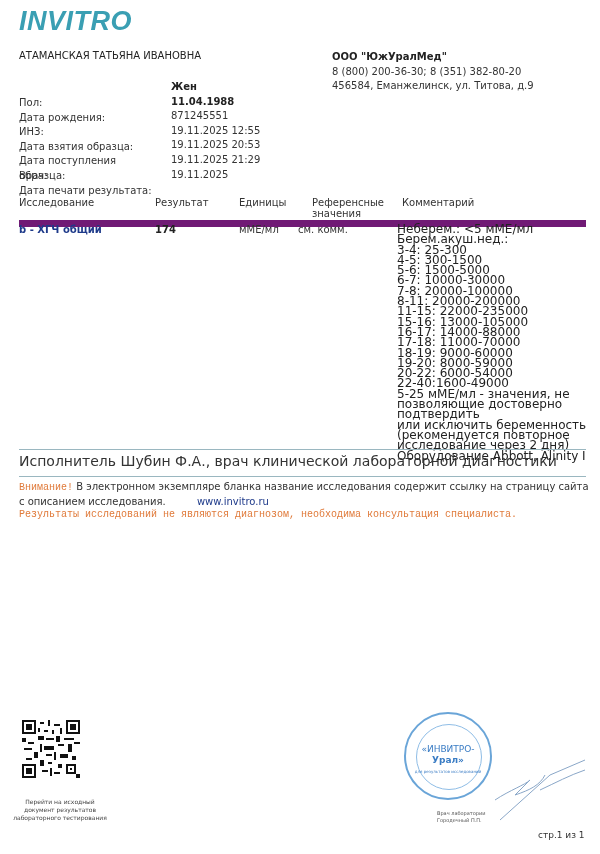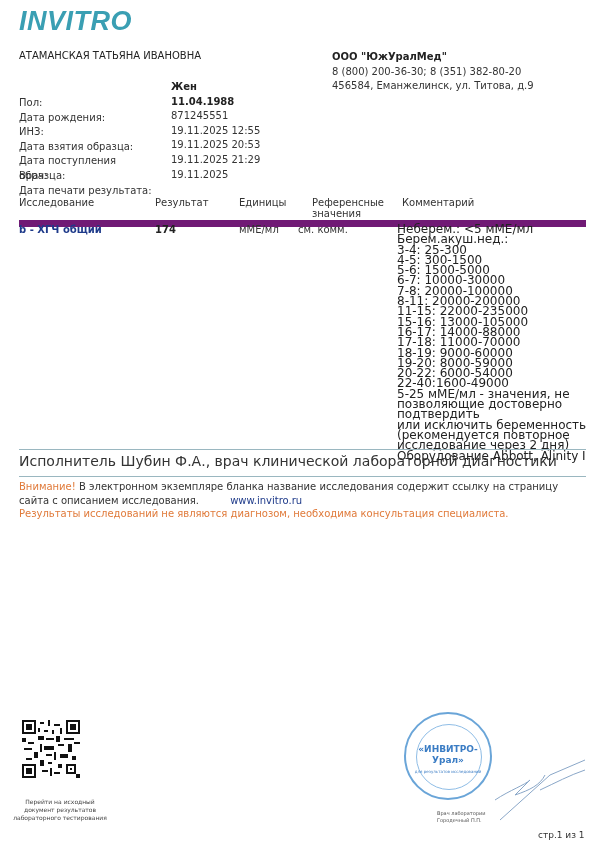--- a/index.html
+++ b/index.html
@@ -19,28 +19,28 @@
   .thead span { position:absolute; top:0; line-height:11px; }
   .trow { position:absolute; left:19px; top:224px; width:567px; font-size:10px; }
   .trow .c { position:absolute; top:0; }
   .test { color:#1e3a8a;font-weight:bold; }
   .res { font-weight:bold; color:#222; }
   .comment { position:absolute; left:397px; top:224px; font-size:12px; line-height:10.3px; color:#222; width:190px; }
   .line2 { position:absolute; left:19px; top:449px; width:567px; border-top:1px solid #9ab7c0; }
   .executor { position:absolute; left:19px; top:453px; font-size:14px; color:#333; }
   .line3 { position:absolute; left:19px; top:476px; width:567px; border-top:1px solid #9ab7c0; }
   .notice { position:absolute; left:19px; top:480px; width:570px; font-size:10px; line-height:13.5px; color:#333; }
-  .orange { color:#e07a3a; }
+  .orange { color:#e07a3a;font-family:Liberation Mono, monospace; }
   .link { color:#1e3a8a;margin-left:28px; }
   .qr { position:absolute; left:22px; top:713px; width:58px; height:72px; }
   .qr-cap { position:absolute; left:10px; top:798px; width:100px; text-align:center; font-size:6px; line-height:8px; color:#444; }
   .stamp { position:absolute; left:404px; top:712px; width:88px; height:88px; border-radius:50%;
            border:2px solid #6aa5d8; box-sizing:border-box; color:#3a7cc4; text-align:center; }
   .stamp .inner { position:absolute; left:10px; top:10px; width:64px; height:64px; border-radius:50%; border:1px solid #8fbde6; }
-  .stamp .t1 { position:absolute; top:30px; width:100%; font-size:9px; font-weight:bold; }
+  .stamp .t1 { position:absolute; top:30px; width:100%; font-size:9px; font-weight:normal; }
   .stamp .t2 { position:absolute; top:41px; width:100%; font-size:9px; font-weight:bold; }
   .stamp .t3 { position:absolute; top:55px; width:100%; font-size:4px; }
   .sig { position:absolute; left:490px; top:755px; }
   .doctor { position:absolute; left:437px; top:810px; font-size:5px; line-height:6.5px; color:#555; }
   .page { position:absolute; left:538px; top:830px; font-size:9px; color:#333; }
 </style>
 </head>
 <body>
 
 <div class="logo">INVITRO</div>

